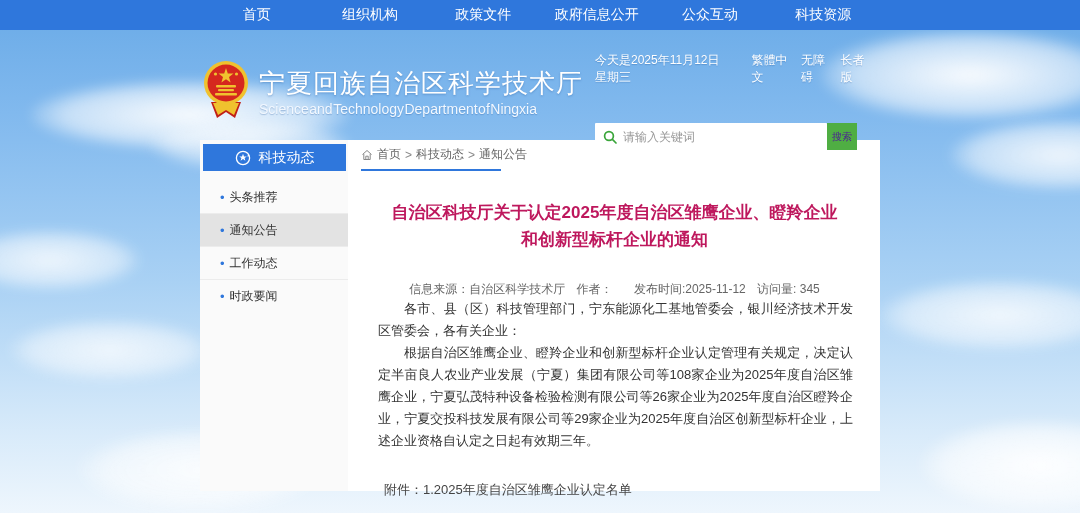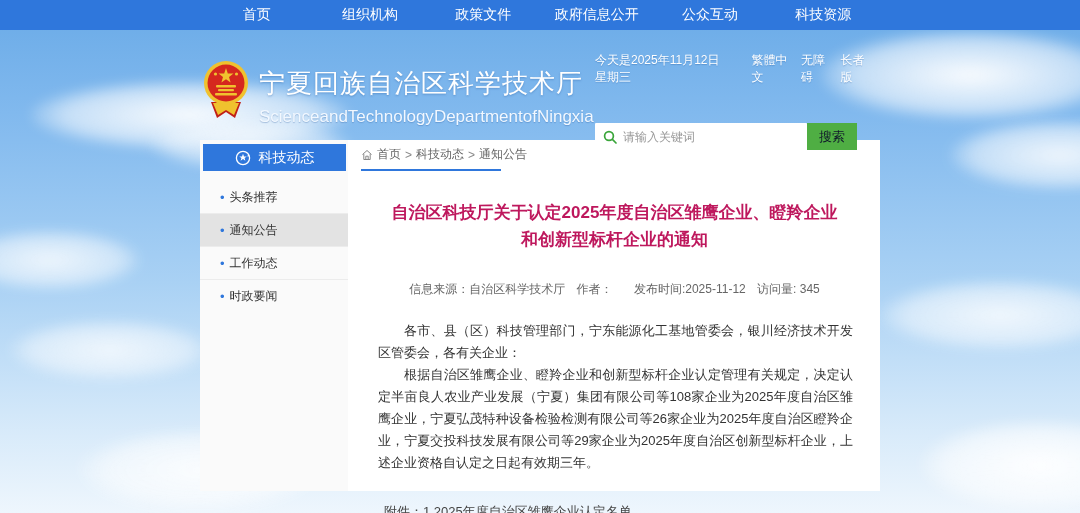--- a/index.html
+++ b/index.html
@@ -25,33 +25,33 @@
   
   .topnav { position:absolute; left:0; top:0; width:1080px; height:30px; background:#2f77dc; display:flex; align-items:center; z-index:5; }
   .topnav-inner { position:absolute; left:200px; width:680px; height:30px; display:flex; }
   .nav-item { flex:1; display:flex; align-items:center; justify-content:center; color:#fff; font-size:14px; cursor:pointer; }
 
   
   .brand { position:absolute; left:203px; top:58px; display:flex; z-index:4; }
   .emblem { width:46px; height:64px; margin-right:10px; }
   .brand-text { padding-top:8px; }
   .site-title { color:#fff; font-size:26px; font-weight:normal; letter-spacing:1px; text-shadow:0 1px 2px rgba(30,80,150,.35); white-space:nowrap; }
-  .site-sub { color:#f2f8ff; font-size:17px; margin-top:6px; width:278px; display:flex; justify-content:space-between; text-shadow:0 1px 1px rgba(30,80,150,.3); white-space:nowrap; }
+  .site-sub { color:#f2f8ff; font-size:14px; width:278px; display:flex; justify-content:space-between; text-shadow:0 1px 1px rgba(30,80,150,.3); white-space:nowrap; }
 
   
   .utility { position:absolute; left:595px; top:52px; width:285px; display:flex; color:#fff; font-size:12px; z-index:4; text-shadow:0 1px 1px rgba(30,80,150,.3); }
   .utility .today { margin-right:22px; }
   .utility a { color:#fff; text-decoration:none; margin-right:10px; cursor:pointer; }
 
   
   .searchbar { position:absolute; left:595px; top:75px; width:262px; height:27px; display:flex; z-index:4;margin-top:48px; }
   .search-input-wrap { flex:1; background:#fff; display:flex; align-items:center; padding:0 8px; border-radius:1px; }
   .search-input { border:none; outline:none; flex:1; font-size:12px; color:#333; background:transparent; margin-left:6px; }
   .search-input::placeholder { color:#999; }
-  .search-btn { width:50px; background:#4fae43; color:#0f172a; font-size:13px; border:none; cursor:pointer; }
+  .search-btn { width:30px; background:#4fae43; color:#4c1d95; font-size:10px; border:none; cursor:pointer; }
 
   
   .panel { position:absolute; left:200px; top:140px; width:680px; height:351px; background:#fff; z-index:3; display:flex; }
 
   
   .sidebar { width:148px; background:#fafafa; flex-shrink:0; }
   .sidebar-head { margin:4px 2px 0 3px; height:27px; background:#2f77dc; color:#fff; display:flex; align-items:center; justify-content:center; font-size:14px; cursor:pointer; }
   .sidebar-head svg { margin-right:8px; }
   .side-menu { margin-top:10px; }
   .side-item { height:33px; display:flex; align-items:center; padding-left:20px; font-size:12px; color:#333; border-bottom:1px solid #ececec; cursor:pointer; background:#fafafa; }
@@ -64,21 +64,21 @@
   .breadcrumb { height:31px; display:flex; align-items:center; font-size:12px; color:#666; border-bottom:2px solid #2f77dc; width:140px; }
   .breadcrumb svg { margin-right:4px; flex-shrink:0; }
   .breadcrumb a { color:#666; text-decoration:none; cursor:pointer; white-space:nowrap; }
   .breadcrumb .sep { margin:0 4px; color:#888; }
 
   .art-title { text-align:center; font-size:17px; font-weight:bold; color:#be185d; line-height:27px; margin-top:28px; }
   .art-meta { text-align:center; font-size:12px; color:#666; margin-top:28px; white-space:nowrap; }
   .art-meta .gap { display:inline-block; width:8px; }
   .art-meta .gap-lg { display:inline-block; width:18px; }
 
-  .art-body { margin-top:22px; font-size:13px; color:#333; line-height:22px; text-align:justify; padding:0 15px 0 17px; }
+  .art-body { font-size:13px; color:#333; line-height:22px; text-align:justify; padding:0 15px 0 17px; }
   .art-body p { text-indent:2em; }
 
   .attachments { margin-top:28px; padding-left:23px; font-size:13px; color:#444; line-height:20px; }
   .attach-row { display:flex; }
   .attach-label { white-space:nowrap; }
   .attach-items div { margin-bottom:0; cursor:pointer; }
 </style>
 </head>
 <body>
 

